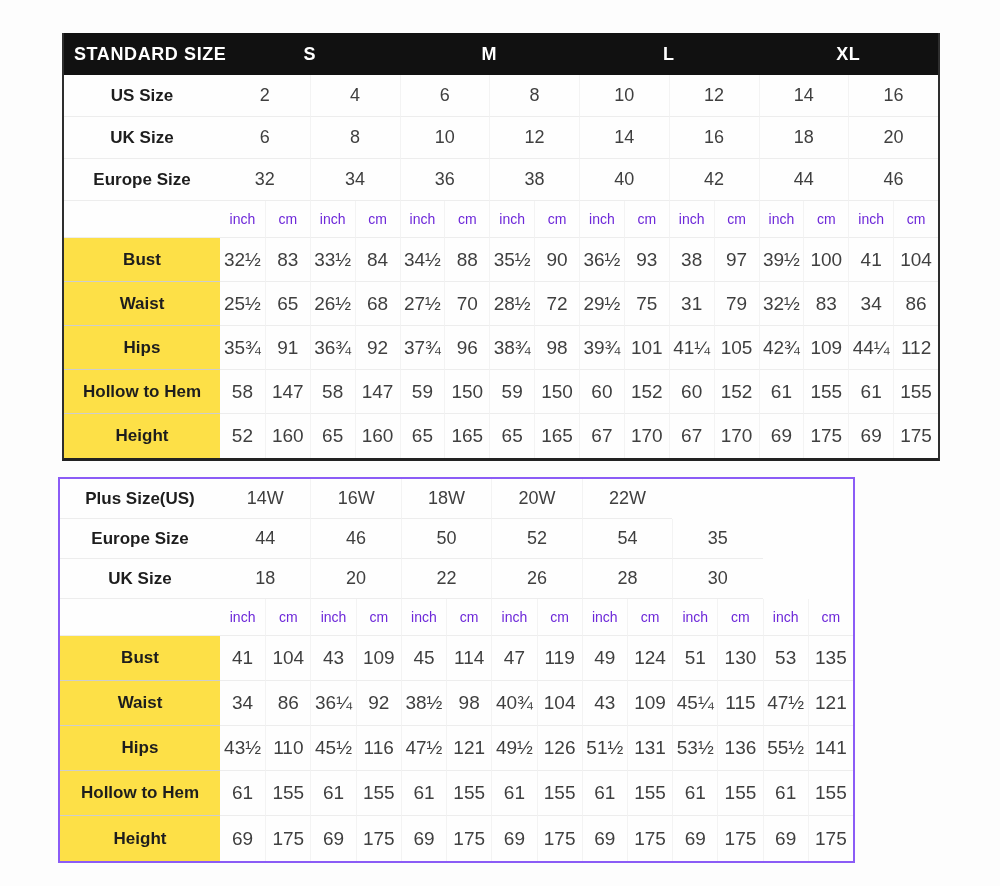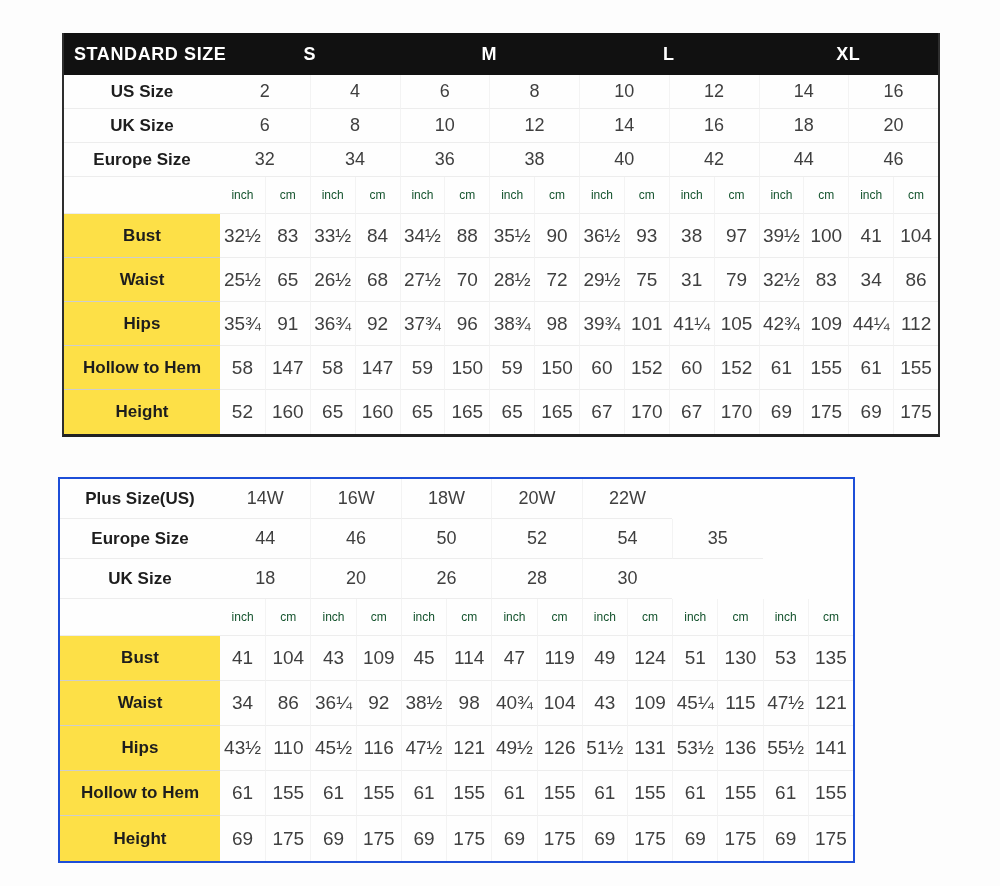--- a/index.html
+++ b/index.html
@@ -15,56 +15,56 @@
   
   .tbl { position: absolute; background: #fefefe; box-sizing: border-box; }
   .tbl.standard {
     left: 62px; top: 33px; width: 878px;
     border-left: 2px solid #2e2e2e;
     border-right: 2px solid #2e2e2e;
     border-bottom: 3px solid #222222;
   }
   .tbl.plus {
     left: 58px; top: 477px; width: 797px;
-    border: 2px solid #1d4ed8;
+    border: 2px solid #8b5cf6;
   }
 
   
   .row { display: grid; }
   .standard .row { grid-template-columns: 156px repeat(16, 1fr); }
   .plus .row     { grid-template-columns: 160px repeat(14, 1fr); }
 
   .cell {
     display: flex; align-items: center; justify-content: center;
     box-sizing: border-box;
     white-space: nowrap;
   }
 
   
   .row.band { background: #111111; height: 42px; }
   .band .cell { color: #ffffff; font-weight: 700; font-size: 18px; letter-spacing: .6px; }
   .band-title { justify-content: flex-start !important; padding-left: 10px; }
 
-  .size-row { height: 34px; }
+  .size-row { height: 42px; }
   .unit-row { height: 37px; }
   .meas-row { height: 44px; }
   .plus .size-row { height: 40px; }
   .plus .meas-row { height: 45px; }
 
   .label {
     font-weight: 700; color: #1d1d1d; font-size: 17px;
     border-bottom: 1px solid #ededed;
   }
   .label.gray {
     background: #fde047;
     border-bottom: 1px solid #cdcdcd;
   }
   .val { font-size: 18px; color: #3f3f3f; border-bottom: 1px solid #ededed; }
   .meas-row .val { font-size: 19px; }
-  .unit-row .val { font-size: 12px; color: #14532d; }
+  .unit-row .val { font-size: 14px; color: #6d28d9; }
   .row .val + .val { border-left: 1px solid #f3f3f3; }
   .span2 { grid-column: span 2; }
   .span4 { grid-column: span 4; }
   .band .cell { border: none; }
   .tbl .row:last-child .cell { border-bottom: none; }
 </style>
 </head>
 <body>
 
 <div class="page">
@@ -245,20 +245,21 @@
           <div class="cell val span2">46</div>
           <div class="cell val span2">50</div>
           <div class="cell val span2">52</div>
           <div class="cell val span2">54</div>
           <div class="cell val span2">35</div>
         </div>
         <div class="row size-row">
           <div class="cell label">UK Size</div>
           <div class="cell val span2">18</div>
           <div class="cell val span2">20</div>
+          <div class="cell val span2">22</div>
           <div class="cell val span2">26</div>
           <div class="cell val span2">28</div>
           <div class="cell val span2">30</div>
         </div>
         <div class="row unit-row">
           <div class="cell label"></div>
           <div class="cell val">inch</div>
           <div class="cell val">cm</div>
           <div class="cell val">inch</div>
           <div class="cell val">cm</div>

